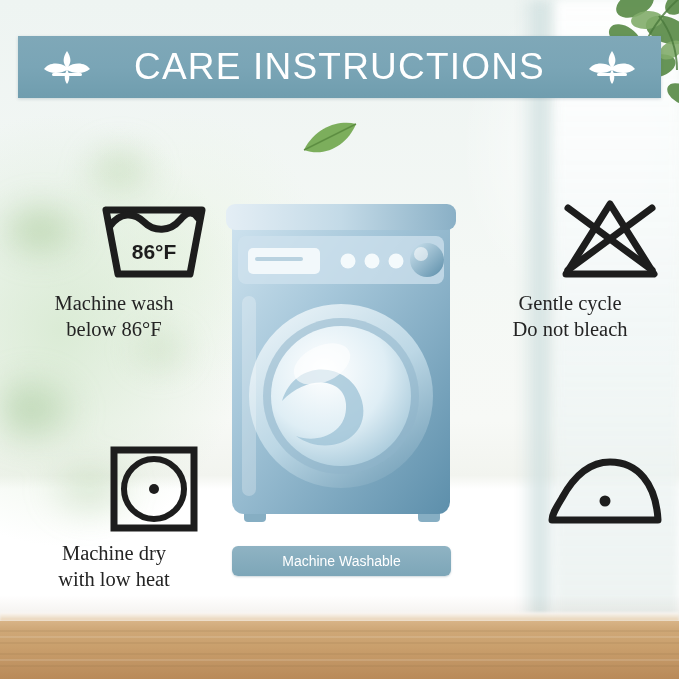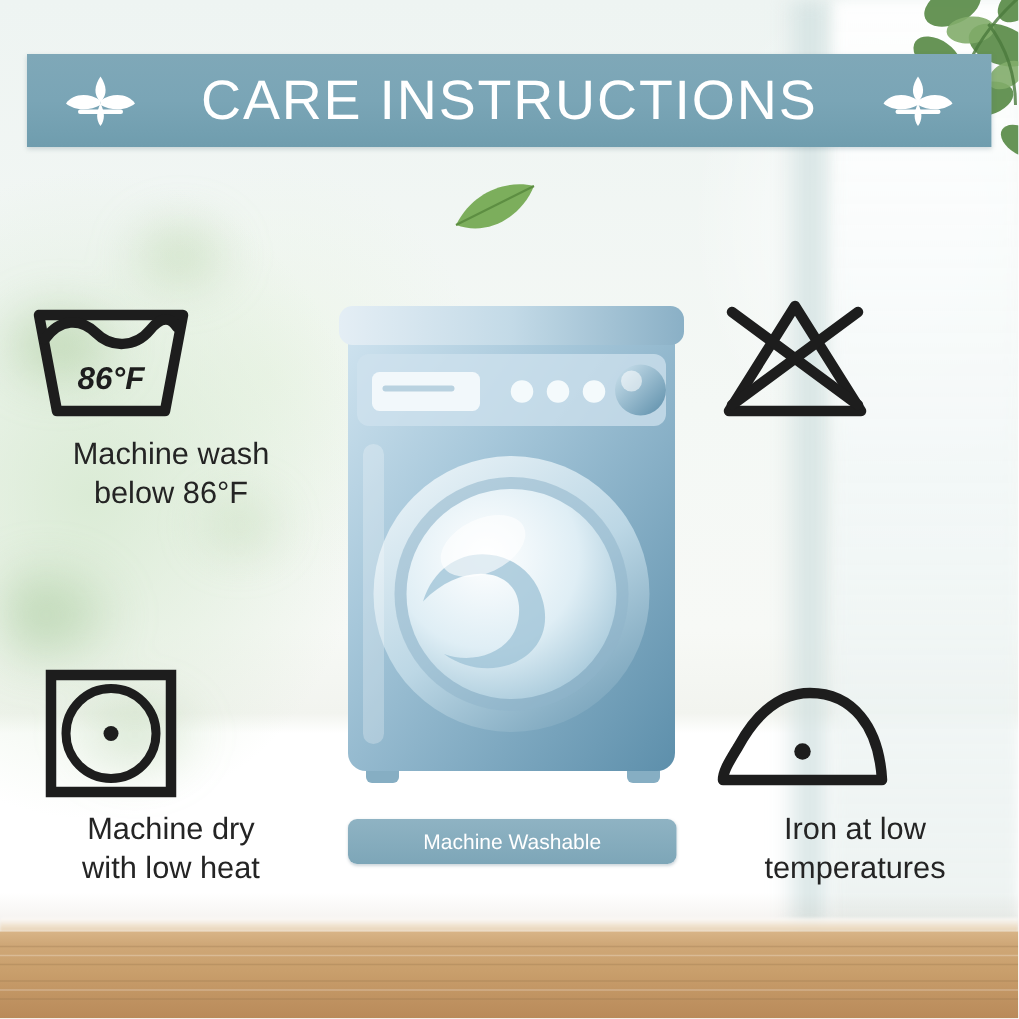--- a/index.html
+++ b/index.html
@@ -100,27 +100,28 @@
   }
   .banner-orn { position: absolute; top: 50%; transform: translateY(-50%); width: 54px; height: 40px; }
   .banner-orn.left { left: 22px; }
   .banner-orn.right { right: 22px; }
 
   
   .washer { position: absolute; left: 222px; top: 196px; width: 238px; height: 336px; }
 
   
   .care-item { position: absolute; text-align: center; }
-  .care-icon { display: flex; align-items: center; justify-content: flex-start; font-style: italic; }
+  .care-icon { display: flex; align-items: center; justify-content: flex-end; }
   .care-label {
     color: #242424;
     font-size: 20.5px;
     line-height: 1.28;
     margin-top: 8px;
     white-space: pre-line;
+    font-family: Liberation Serif, serif;
   }
 
   #item-wash  { left: 14px;  top: 196px;  width: 200px; }
   #item-dry   { left: 14px;  top: 446px;  width: 200px; }
   #item-cycle { left: 470px; top: 196px;  width: 200px; }
   #item-iron  { left: 470px; top: 446px;  width: 200px; }
 
   
   .pill {
     position: absolute;
@@ -295,20 +296,22 @@
   </div>
 
   <div class="care-item" id="item-cycle">
     <div class="care-icon">
       <svg width="120" height="86" viewBox="0 0 120 86">
         <path d="M60 8 L104 78 L16 78 Z" fill="none" stroke="#1d1d1d" stroke-width="7" stroke-linejoin="round"></path>
         <path d="M18 12 L102 74" stroke="#1d1d1d" stroke-width="7" stroke-linecap="round"></path>
         <path d="M102 12 L18 74" stroke="#1d1d1d" stroke-width="7" stroke-linecap="round"></path>
       </svg>
     </div>
+    <div class="care-label">Gentle cycle
+Do not bleach</div>
   </div>
 
   <div class="care-item" id="item-dry">
     <div class="care-icon">
       <svg width="120" height="86" viewBox="0 0 120 86">
         <rect x="20" y="4" width="80" height="78" fill="none" stroke="#1d1d1d" stroke-width="7"></rect>
         <circle cx="60" cy="43" r="30" fill="none" stroke="#1d1d1d" stroke-width="6"></circle>
         <circle cx="60" cy="43" r="5" fill="#1d1d1d"></circle>
       </svg>
     </div>
@@ -316,17 +319,15 @@
 with low heat</div>
   </div>
 
   <div class="care-item" id="item-iron">
     <div class="care-icon">
       <svg width="130" height="86" viewBox="0 0 130 86">
         <path d="M12 74 L118 74 C116 38 98 16 70 16 C50 16 34 30 22 52 C16 62 12 68 12 74 Z" fill="none" stroke="#1d1d1d" stroke-width="7" stroke-linejoin="round"></path>
         <circle cx="65" cy="55" r="5.5" fill="#1d1d1d"></circle>
       </svg>
     </div>
-    <div class="care-label">Iron at low
-temperatures</div>
   </div>
 
 </div>
 
 </body></html>

